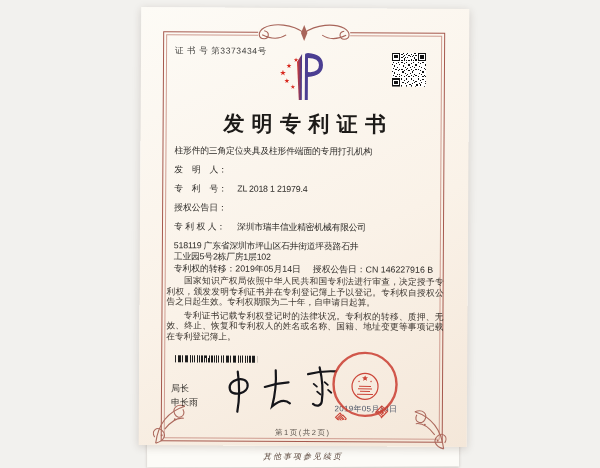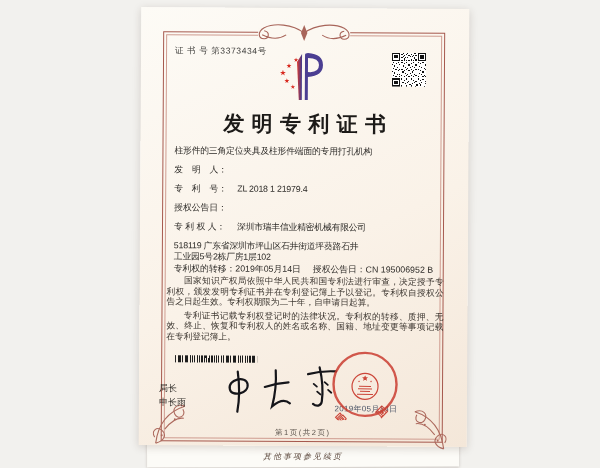--- a/index.html
+++ b/index.html
@@ -69,21 +69,21 @@
   }
   .para p{margin:0 0 3px;text-indent:2em;}
 
   .barcode{
     position:absolute;left:36px;top:348px;width:82px;height:7px;
     background:
       repeating-linear-gradient(90deg,#1d1d1d 0 1px,transparent 1px 2.4px),
       repeating-linear-gradient(90deg,#1d1d1d 0 .7px,transparent .7px 3.7px);
   }
 
-  .director{position:absolute;left:20px;top:374px;font-size:9px;
+  .director{position:absolute;left:32px;top:374px;font-size:9px;
     line-height:14px;color:#33302c;}
   .signature{position:absolute;left:78px;top:356px;width:130px;height:52px;
     transform:rotate(-4deg);}
 
   .seal{position:absolute;left:190px;top:340px;width:72px;height:72px;opacity:.92;}
   .seal-date{
     position:absolute;left:191px;top:395px;width:72px;text-align:center;
     font-size:8px;color:#4e5668;letter-spacing:.3px;
   }
 
@@ -206,21 +206,21 @@
     </div>
     <div class="row" style="top:233px">
       <span class="val" style="max-width:186px">518119 广东省深圳市坪山区石井街道坪葵路石井工业园5号2栋厂房1层102</span>
     </div>
 
     <div class="grant-row">
       <span>专利权的转移：</span>
       <span>2019年05月14日</span>
       <span class="gap"></span>
       <span>授权公告日：</span>
-      <span>CN 195006952 B</span>
+      <span>CN 146227916 B</span>
     </div>
 
     <div class="para">
       <p>国家知识产权局依照中华人民共和国专利法进行审查，决定授予专利权，颁发发明专利证书并在专利登记簿上予以登记。专利权自授权公告之日起生效。专利权期限为二十年，自申请日起算。</p>
       <p>专利证书记载专利权登记时的法律状况。专利权的转移、质押、无效、终止、恢复和专利权人的姓名或名称、国籍、地址变更等事项记载在专利登记簿上。</p>
     </div>
 
     <div class="barcode"></div>
 
     <div class="director">

